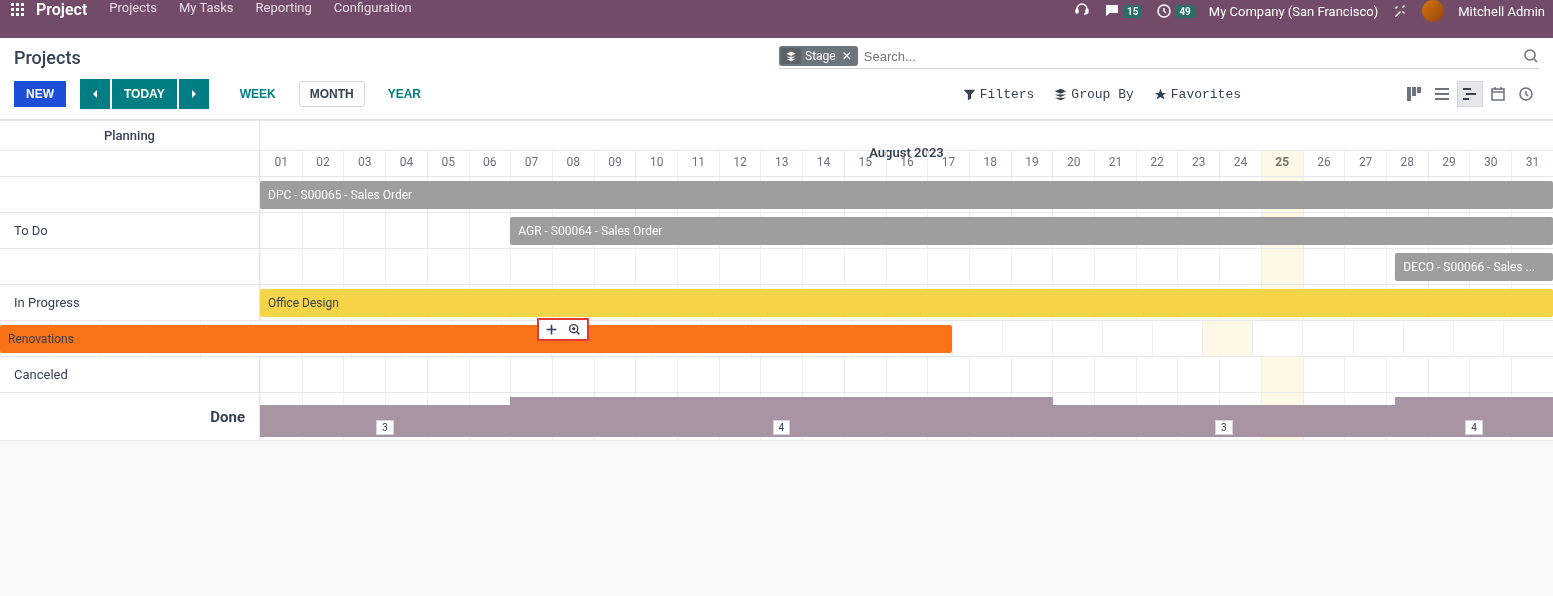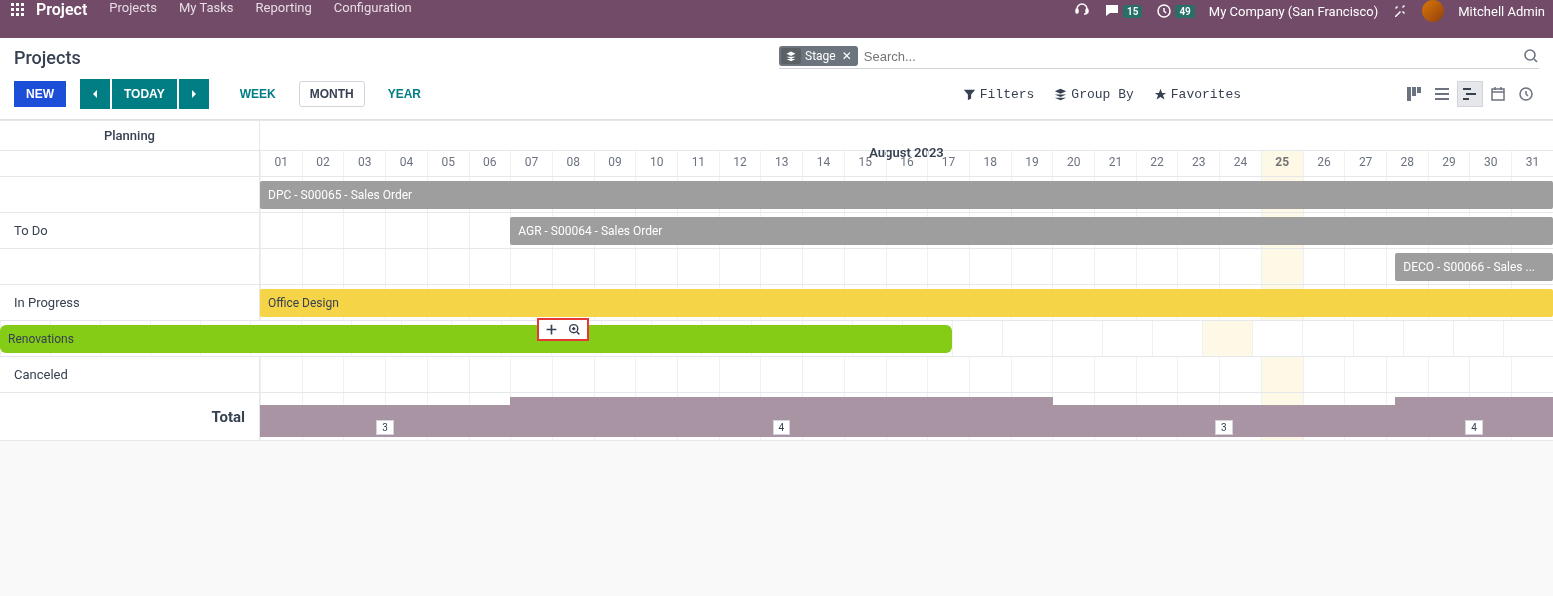--- a/index.html
+++ b/index.html
@@ -51,21 +51,21 @@
 .day-col.today { background: #fef9e7; font-weight: 700; color: #737373; }
 .grid-bg { position: absolute; inset: 0; display: flex; }
 .grid-col { flex: 1; border-left: 1px solid #eef0f2; }
 .grid-col.today { background: #fef9e7; }
 
 .task-row { height: 36px; }
 .task-row .gantt-body { position: relative; }
 .bar { position: absolute; top: 4px; height: 28px; display: flex; align-items: center; padding: 0 8px; font-size: 12px; color: #374151; border-radius: 2px; white-space: nowrap; overflow: hidden; }
 .bar.gray { background: #9e9e9e; color: #fff; }
 .bar.yellow { background: #f5d547; }
-.bar.blue { background: #84cc16; border-radius: 6px; }
+.bar.blue { background: #f97316; }
 
 .stage-label { font-size: 13px; color: #374151; }
 
 .popup { position: absolute; background: #fff; border: 2px solid #e53935; padding: 3px 6px; display: flex; gap: 10px; z-index: 10; }
 .popup span { cursor: pointer; color: #374151; font-size: 13px; }
 
 .total-row { height: 48px; }
 .total-row .gantt-side { justify-content: flex-end; font-weight: 700; font-size: 15px; }
 .total-seg { position: absolute; top: 4px; height: 40px; background: #a994a3; display: flex; align-items: flex-end; justify-content: center; }
 .total-seg .num { background: #fff; border: 1px solid #d1d5db; font-size: 10px; padding: 1px 5px; margin-bottom: 2px; }
@@ -519,21 +519,21 @@
           <div class="grid-col"></div>
           <div class="grid-col"></div>
           <div class="grid-col"></div>
           <div class="grid-col"></div>
           <div class="grid-col"></div>
         </div>
       </div>
   </div>
 
   <div class="gantt-row total-row">
-    <div class="gantt-side">Total</div>
+    <div class="gantt-side">Done</div>
     <div class="gantt-body">
         <div class="grid-bg gbg">
           <div class="grid-col"></div>
           <div class="grid-col"></div>
           <div class="grid-col"></div>
           <div class="grid-col"></div>
           <div class="grid-col"></div>
           <div class="grid-col"></div>
           <div class="grid-col"></div>
           <div class="grid-col"></div>

